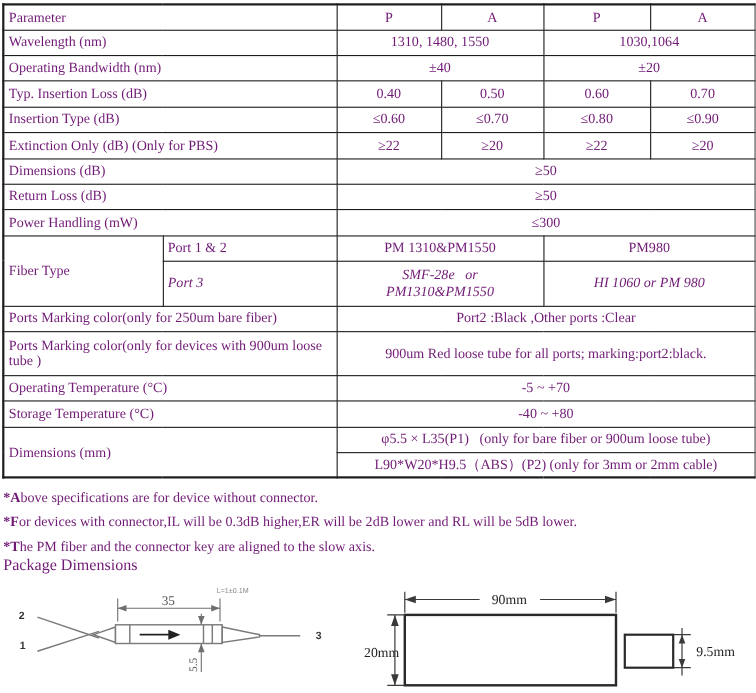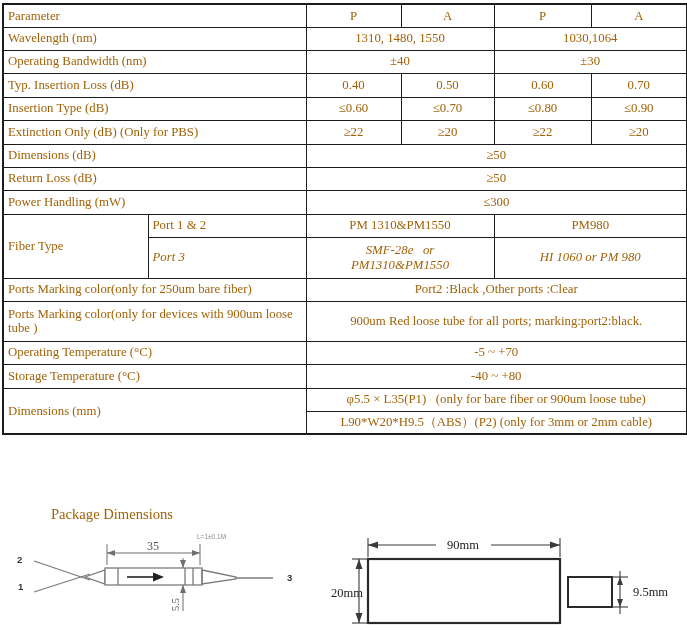--- a/index.html
+++ b/index.html
@@ -1,19 +1,19 @@
 <!DOCTYPE html>
 <html><head>
 <meta charset="utf-8">
 <style>
   * { margin:0; padding:0; box-sizing:border-box; }
   html,body { background:#ffffff; }
   .page {
     position:relative; width:687px; height:628px; background:#fff;
-    font-family:"Liberation Serif","DejaVu Serif",serif; color:#a16207;
+    font-family:"Liberation Serif","DejaVu Serif",serif; color:#701a75;
     overflow:hidden;
   }
 
   
   table.spec {
     position:absolute; left:2px; top:3px; width:684px;
     border-collapse:collapse; table-layout:fixed;
     border:2px solid #1c1c1c;
     font-size:12.8px; line-height:1.12;
   }
@@ -29,21 +29,21 @@
   tr.h24 { height:24px; }
   tr.h41 { height:41px;font-style:italic; }
   tr.h40 { height:40px;margin-left:10px; }
 
   
   .notes { position:absolute; left:3px; top:441px; width:680px; }
   .notes p { font-size:12.8px; line-height:22.4px; white-space:nowrap; }
   .notes p::first-letter { font-weight:bold; }
   .pkg-heading {
     position:absolute; left:3px; top:506px;
-    font-size:14.6px; font-weight:normal;margin-left:48px;
+    font-size:14.6px; font-weight:normal;
   }
 
   
   svg.diag { position:absolute; display:block; }
   #diagLeft  { left:0px;   top:527px; }
   #diagRight { left:330px; top:530px; }
   text.dimtxt  { font-family:"Liberation Serif","DejaVu Serif",serif; }
   text.portlbl { font-family:"Liberation Sans","DejaVu Sans",sans-serif; font-weight:bold; }
 </style>
 </head>
@@ -69,21 +69,21 @@
         <td class="ctr">A</td>
       </tr>
       <tr class="h23">
         <td class="lbl" colspan="2">Wavelength (nm)</td>
         <td class="ctr" colspan="2">1310, 1480, 1550</td>
         <td class="ctr" colspan="2">1030,1064</td>
       </tr>
       <tr class="h23">
         <td class="lbl" colspan="2">Operating Bandwidth (nm)</td>
         <td class="ctr" colspan="2">±40</td>
-        <td class="ctr" colspan="2">±30</td>
+        <td class="ctr" colspan="2">±20</td>
       </tr>
       <tr class="h24">
         <td class="lbl" colspan="2">Typ. Insertion Loss (dB)</td>
         <td class="ctr">0.40</td>
         <td class="ctr">0.50</td>
         <td class="ctr">0.60</td>
         <td class="ctr">0.70</td>
       </tr>
       <tr class="h23">
         <td class="lbl" colspan="2">Insertion Type (dB)</td>
@@ -144,20 +144,25 @@
       <tr class="h23">
         <td class="lbl" colspan="2" rowspan="2">Dimensions (mm)</td>
         <td class="ctr" colspan="4">φ5.5 × L35(P1)&nbsp;&nbsp;&nbsp;(only for bare fiber or 900um loose tube)</td>
       </tr>
       <tr class="h23">
         <td class="ctr" colspan="4">L90*W20*H9.5（ABS）(P2) (only for 3mm or 2mm cable)</td>
       </tr>
     </tbody>
   </table>
 
+  <div class="notes">
+    <p>*Above specifications are for device without connector.</p>
+    <p>*For devices with connector,IL will be 0.3dB higher,ER will be 2dB lower and RL will be 5dB lower.</p>
+    <p>*The PM fiber and the connector key are aligned to the slow axis.</p>
+  </div>
 
   <div class="pkg-heading">Package Dimensions</div>
 
   <svg id="diagLeft" class="diag" width="320" height="103" viewBox="0 0 320 103">
     <g stroke="#7b7b7b" stroke-width="1.3" fill="none">
 
       <line x1="34" y1="34" x2="90" y2="53"></line>
       <line x1="34" y1="65" x2="90" y2="47"></line>
 
       <polygon points="85,50 105,43 105,57"></polygon>

